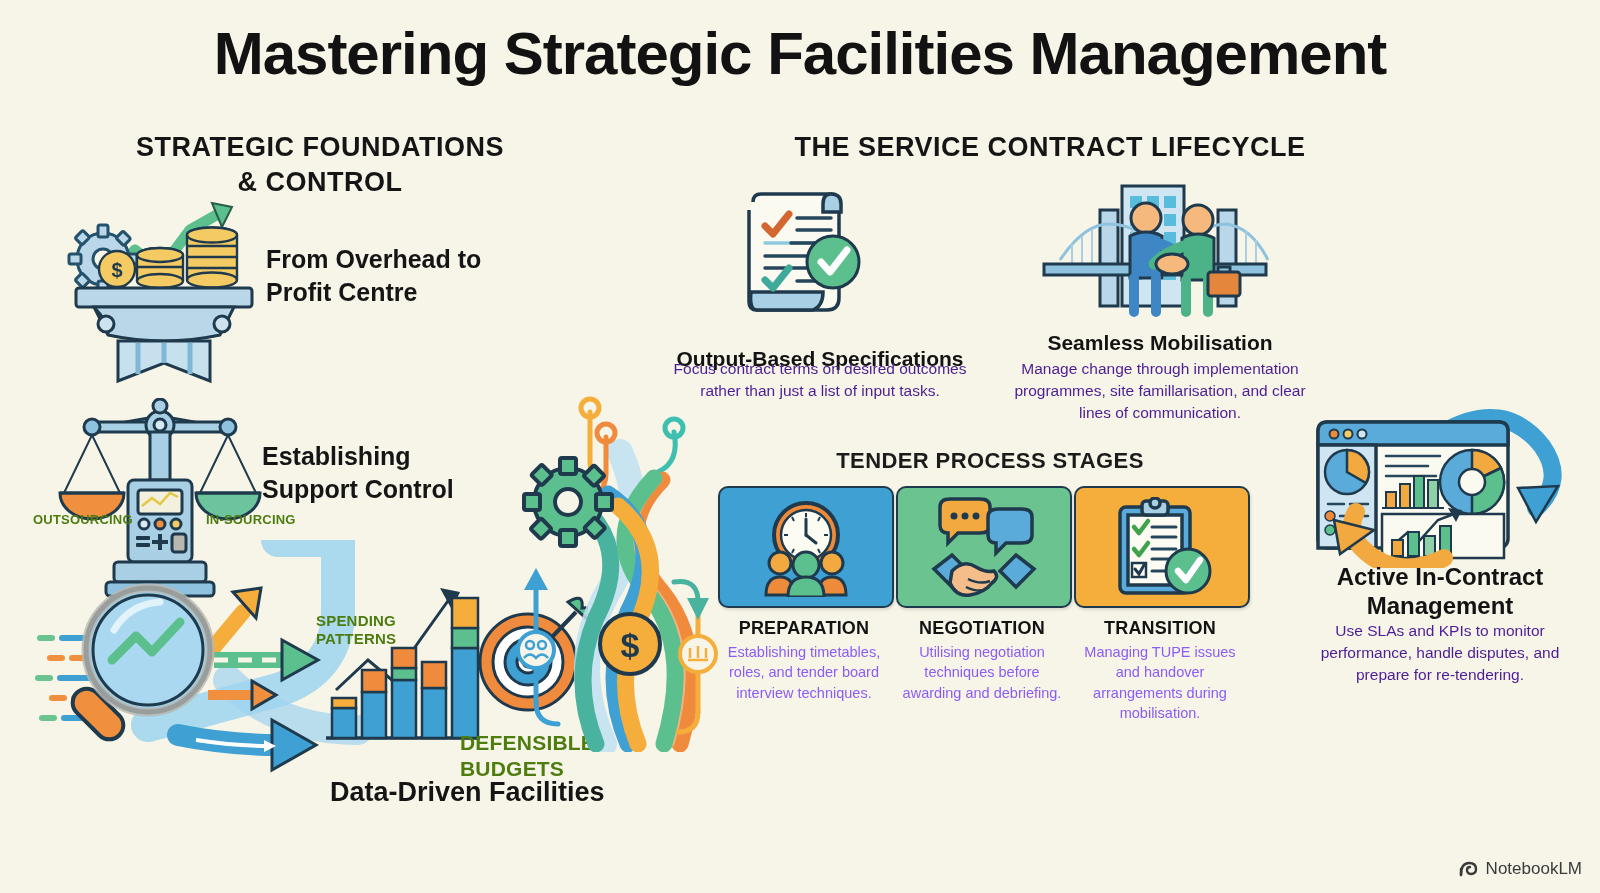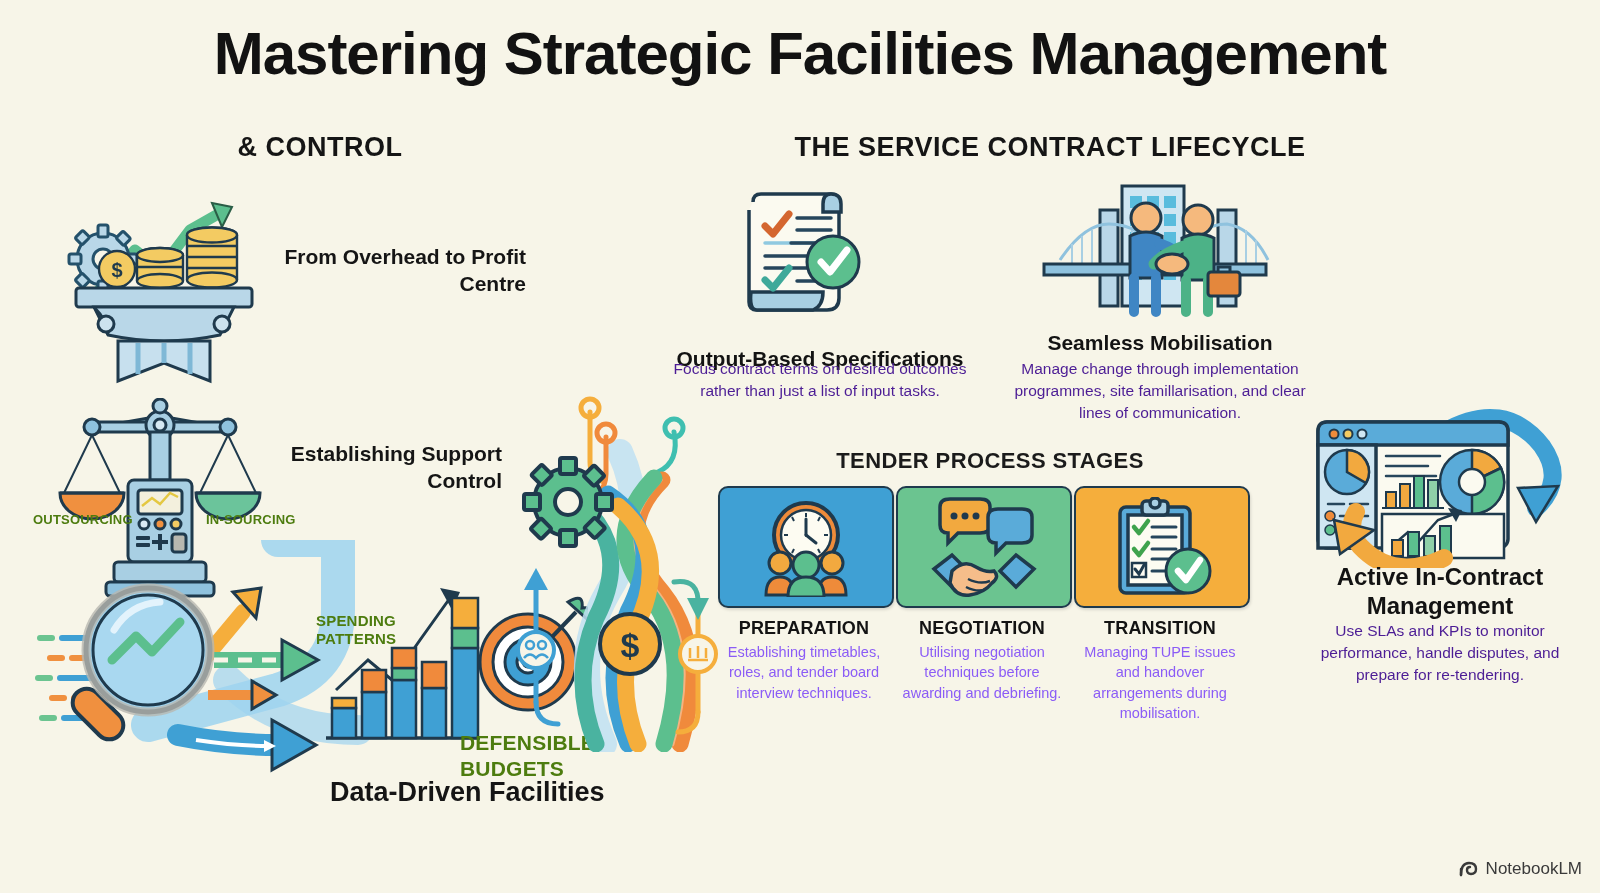--- a/index.html
+++ b/index.html
@@ -30,23 +30,22 @@
     letter-spacing:.5px;
     line-height:1.28;
     color:#151515;
   }
   #head-left{left:60px;top:130px;width:520px;}
   #head-right{left:690px;top:130px;width:720px;}
 
   
   .left-label{
     position:absolute;
-    font-size:21px;font-weight:700;line-height:1.3;
+    font-size:25px;font-weight:700;line-height:1.3;
     color:#151515;
-    text-align:right;
   }
   #lbl-overhead{left:266px;top:243px;width:260px;}
   #lbl-support{left:262px;top:440px;width:240px;}
   #lbl-budget{left:330px;top:775px;width:300px;font-size:27px;text-align:left;}
 
   .mini-cap{
     position:absolute;
     font-size:13px;font-weight:700;letter-spacing:.2px;
     color:#4d7c0f;line-height:1.22;
   }
@@ -110,20 +109,21 @@
   svg{display:block;}
 </style>
 </head>
 <body>
 
 <div id="canvas">
 
   <div id="main-title">Mastering Strategic Facilities Management</div>
 
   <div class="section-head" id="head-left">
+    <div>STRATEGIC FOUNDATIONS</div>
     <div>&amp; CONTROL</div>
   </div>
   <div class="section-head" id="head-right">THE SERVICE CONTRACT LIFECYCLE</div>
 
   <div class="abs" style="left:60px;top:195px;">
     <svg width="210" height="195" viewBox="0 0 210 195">
 
       <polyline points="35,100 75,55 100,75 130,35 160,18" fill="none" stroke="#5cbf8e" stroke-width="11" stroke-linecap="round" stroke-linejoin="round"></polyline>
       <polygon points="152,8 172,12 162,32" fill="#5cbf8e" stroke="#2a5d46" stroke-width="2"></polygon>
 

